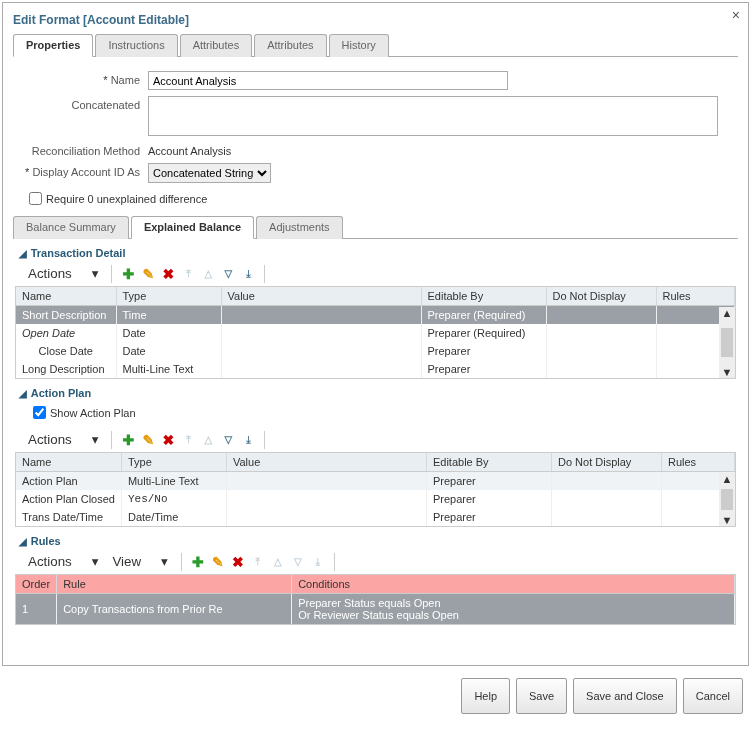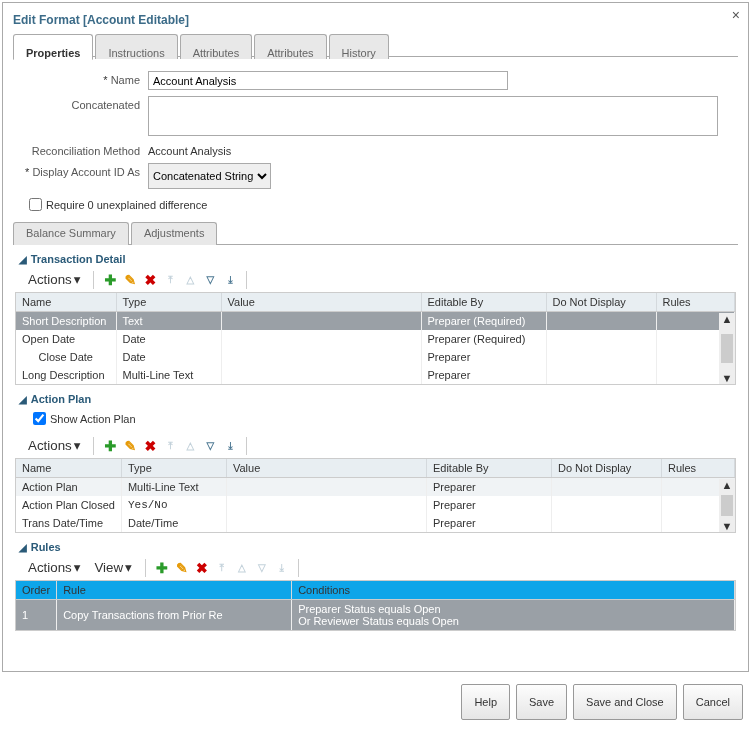--- a/index.html
+++ b/index.html
@@ -1,53 +1,53 @@
 <!DOCTYPE html>
 <html><head>
 <meta charset="utf-8">
 <style>
 * { box-sizing: border-box; margin: 0; padding: 0; }
 body { font-family: Tahoma, Arial, sans-serif; font-size: 11px; color: #333; background: #fff; width: 751px; }
 .dialog { border: 1px solid #aaa; margin: 2px; padding: 8px 10px 10px 10px; background: #fff; position: relative; }
 .dialog-title { color: #3b6b88; font-weight: bold; font-size: 12px; padding: 2px 0 6px 0; }
 .close-x { position: absolute; right: 8px; top: 4px; font-size: 14px; color: #555; cursor: pointer; }
 .tabs { border-bottom: 1px solid #aaa; display: flex; height: 24px; }
-.tab { padding: 12px 12px; border: 1px solid #aaa; border-bottom: none; margin-right: 2px; background: #e8e8e8; color: #666; cursor: pointer; border-radius: 3px 3px 0 0; position: relative; top: 1px; }
+.tab { padding: 4px 12px; border: 1px solid #aaa; border-bottom: none; margin-right: 2px; background: #e8e8e8; color: #666; cursor: pointer; border-radius: 3px 3px 0 0; position: relative; top: 1px; }
 .tab.active { background: #fff; color: #333; font-weight: bold; border-bottom: 1px solid #fff; }
 .form-row { display: flex; align-items: flex-start; margin: 6px 0; }
 .form-row label { width: 135px; text-align: right; padding-right: 8px; color: #555; padding-top: 3px; }
 .form-row input[type=text] { border: 1px solid #aaa; padding: 2px 4px; font-size: 11px; height: 19px; width: 360px; }
 .form-row textarea { border: 1px solid #aaa; width: 570px; height: 40px; font-size: 11px; padding: 2px; resize: none; }
 .form-row .static { padding-top: 3px; }
-.form-row select { border: 1px solid #aaa; font-size: 11px; height: 26px; }
+.form-row select { border: 1px solid #aaa; font-size: 11px; height: 20px; }
 .req::before { content: "* "; color: #333; }
 .checkbox-row { margin-left: 16px; display: flex; align-items: center; gap: 4px; padding: 3px 0 6px 0; }
 .subtabs { display: flex; border-bottom: 1px solid #aaa; height: 24px; margin-top: 4px; }
 .subtab { padding: 4px 12px; border: 1px solid #aaa; border-bottom: none; margin-right: 2px; background: #e8e8e8; color: #666; cursor: pointer; border-radius: 3px 3px 0 0; position: relative; top: 1px; }
 .subtab.active { background: #fff; color: #333; font-weight: bold; border-bottom: 1px solid #fff; }
 .section-title { color: #2a5a78; font-weight: bold; margin: 8px 0 4px 6px; display: flex; align-items: center; gap: 4px; }
 .tri { color: #2a5a78; font-size: 10px; }
 .toolbar { display: flex; align-items: center; gap: 4px; margin: 4px 0 2px 10px; }
-.actions-btn { border: 1px solid transparent; background: none; padding: 2px 4px; cursor: pointer; color: #333; display: flex; align-items: center; gap: 2px; }
+.actions-btn { border: 1px solid transparent; background: none; padding: 2px 4px; cursor: pointer; color: #333; display: flex; align-items: center; gap: 20px; }
 .sep { width: 1px; height: 18px; background: #ccc; margin: 0 4px; }
 .icon { width: 16px; height: 16px; display: inline-flex; align-items: center; justify-content: center; font-weight: bold; font-size: 14px; }
 .icon-add { color: #2a9b2a; }
 .icon-edit { color: #e69b0a; }
 .icon-del { color: #c00; }
 .icon-top, .icon-up, .icon-down, .icon-bottom { color: #3b6b88; font-size: 10px; opacity: 0.9; }
 .icon-top.dis, .icon-up.dis, .icon-down.dis, .icon-bottom.dis { opacity: 0.3; }
 .table-wrap { position: relative; border: 1px solid #ccc; margin: 0 2px; }
 .table { width: 100%; border-collapse: collapse; }
 .table th { background: #e8eef2; text-align: left; padding: 3px 6px; border-bottom: 1px solid #ccc; border-right: 1px solid #d4d9dd; font-weight: normal; color: #333; font-size: 11px; height: 18px; }
 .table td { padding: 3px 6px; border-right: 1px solid #eee; height: 16px; }
 .table tr.sel td { background: #9aa0a6; color: #fff; }
 .table tr.alt td { background: #f0f3f5; }
 .scroll-stub { position: absolute; right: 0; top: 20px; bottom: 0; width: 16px; background: #eee; display: flex; flex-direction: column; justify-content: space-between; align-items: center; }
 .scroll-stub .thumb { background: #ccc; width: 12px; height: 40%; }
-.rules-table th { background: #0ea5e9; }
+.rules-table th { background: #fca5a5; }
 .rules-table tr.sel td { background: #9aa0a6; color: #fff; }
 .footer { display: flex; justify-content: flex-end; gap: 6px; padding: 10px 8px 8px 0; }
 .btn { border: 1px solid #999; background: linear-gradient(#fdfdfd,#e6e6e6); padding: 11px 12px; font-size: 11px; cursor: pointer; border-radius: 2px; color: #333; }
 </style>
 </head>
 <body>
 
 <div class="dialog">
   <div class="dialog-title">Edit Format [Account Editable]</div>
   <div class="close-x">×</div>
@@ -79,20 +79,21 @@
         <option>Concatenated String</option>
       </select>
     </div>
     <div class="checkbox-row">
       <input type="checkbox" style="">
       <span>Require 0 unexplained difference</span>
     </div>
 
     <div class="subtabs">
       <div class="subtab">Balance Summary</div>
+      <div class="subtab active">Explained Balance</div>
       <div class="subtab">Adjustments</div>
     </div>
 
     <div class="section-title">
       <span class="tri">◢</span>
       <span>Transaction Detail</span>
     </div>
     <div class="toolbar">
       <button class="actions-btn">
           <span>Actions</span> 
@@ -124,28 +125,28 @@
           <th>Type</th>
           <th>Value</th>
           <th>Editable By</th>
           <th>Do Not Display</th>
           <th>Rules</th>
         </tr>
           </thead>
         <tbody id="transaction-body">
             <tr class="sel">
               <td style="white-space: nowrap; overflow: hidden;">Short Description</td>
-              <td style="white-space: nowrap; overflow: hidden;">Text</td>
+              <td style="white-space: nowrap; overflow: hidden;">Time</td>
               <td style="white-space: nowrap; overflow: hidden;"></td>
               <td style="white-space: nowrap; overflow: hidden;">Preparer (Required)</td>
               <td style="white-space: nowrap; overflow: hidden;"></td>
               <td style="white-space: nowrap; overflow: hidden;"></td>
             </tr>
             <tr>
-              <td style="white-space: nowrap; overflow: hidden;">Open Date</td>
+              <td style="white-space: nowrap; overflow: hidden; font-style: italic;">Open Date</td>
               <td style="white-space: nowrap; overflow: hidden;">Date</td>
               <td style="white-space: nowrap; overflow: hidden;"></td>
               <td style="white-space: nowrap; overflow: hidden;">Preparer (Required)</td>
               <td style="white-space: nowrap; overflow: hidden;"></td>
               <td style="white-space: nowrap; overflow: hidden;"></td>
             </tr>
             <tr>
               <td style="white-space: nowrap; overflow: hidden; text-align: center;">Close Date</td>
               <td style="white-space: nowrap; overflow: hidden;">Date</td>
               <td style="white-space: nowrap; overflow: hidden;"></td>

